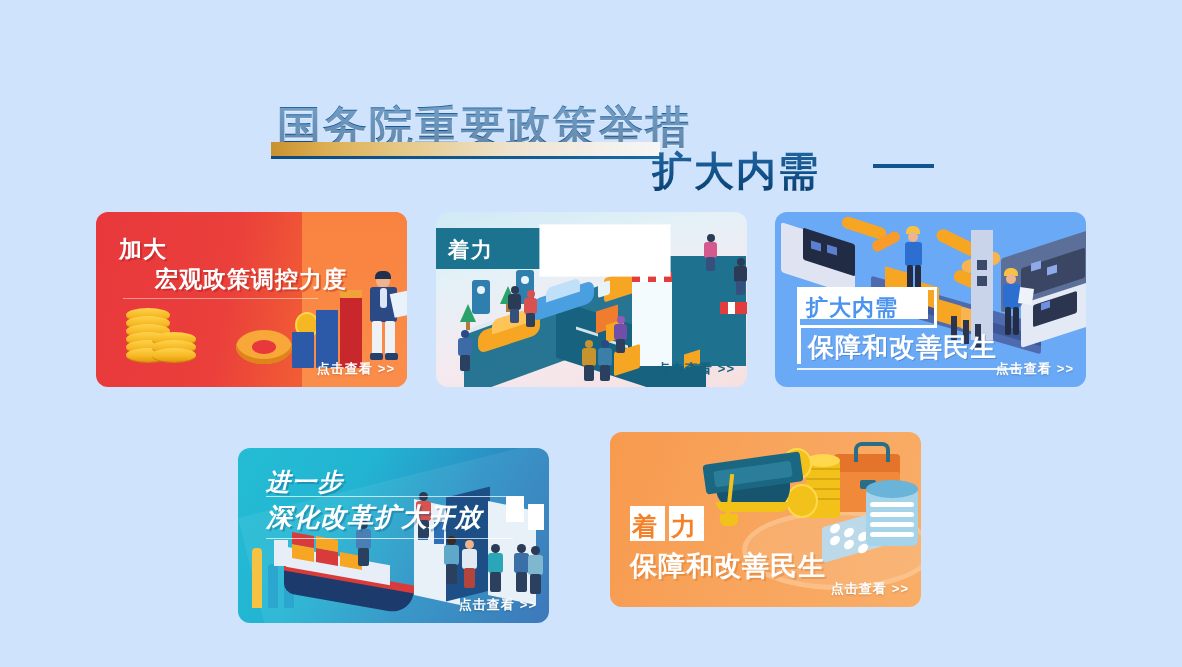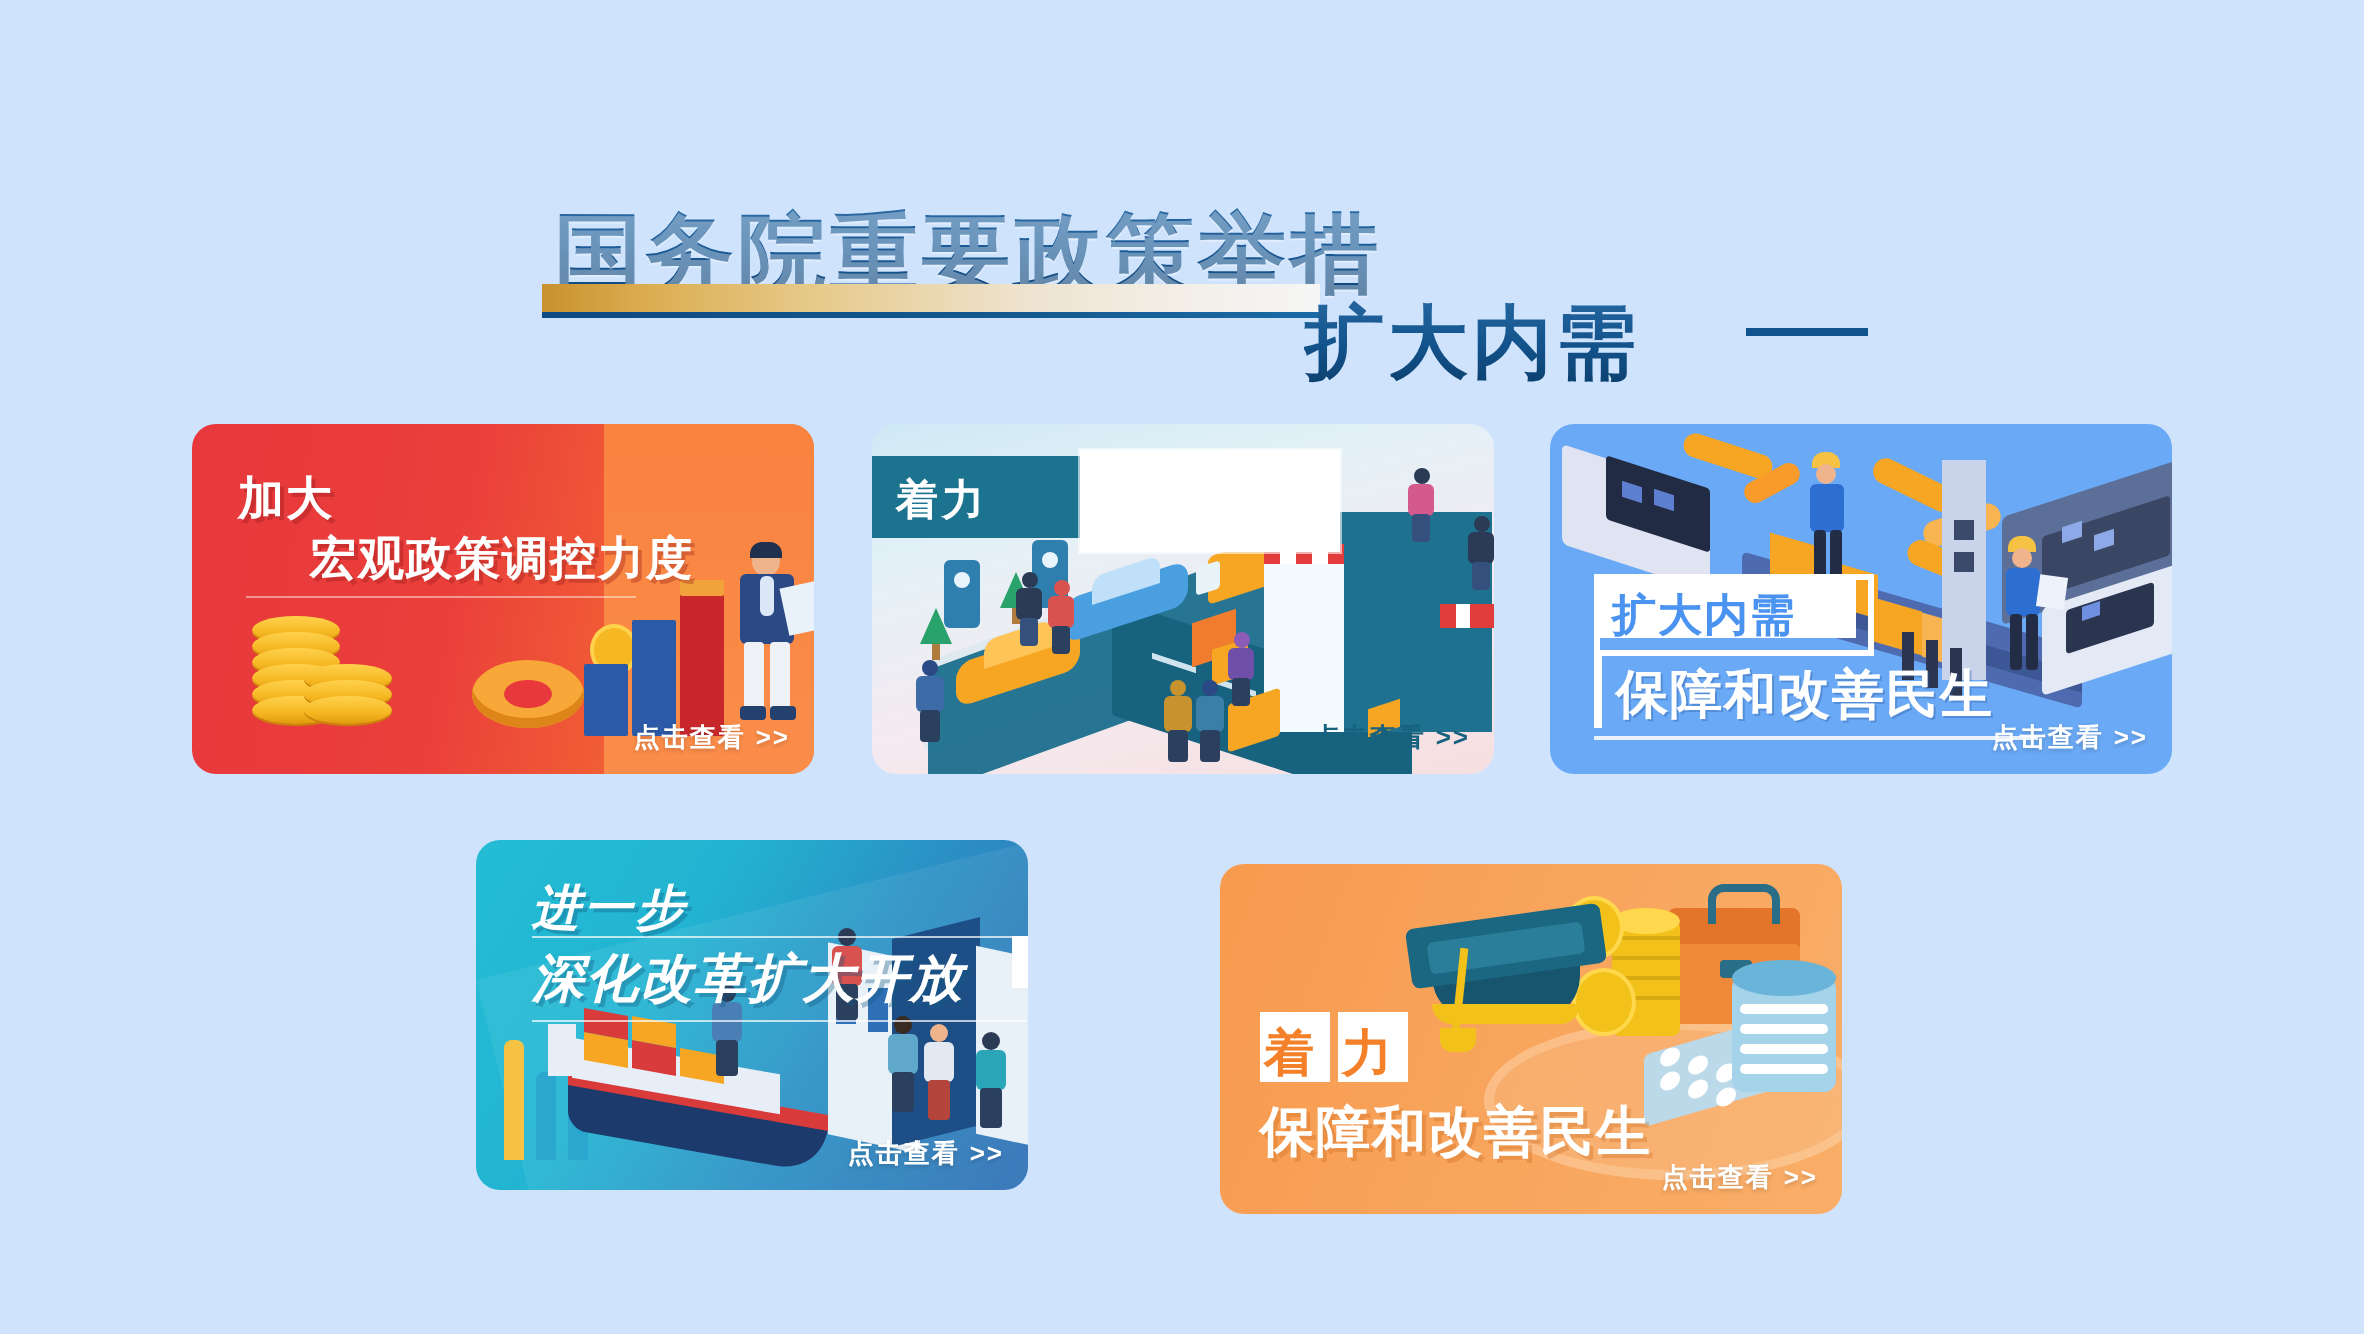--- a/index.html
+++ b/index.html
@@ -115,21 +115,21 @@
   #card3 .t1{left:31px;top:81px;font-size:22px;color:#4a93f0;letter-spacing:1px;z-index:7;
     text-shadow:0 0 0 #fff;}
   #card3 .t1-bg{position:absolute;left:25px;top:78px;width:128px;height:29px;background:#fff;z-index:6;}
   #card3 .lbar{position:absolute;left:22px;top:116px;width:4px;height:36px;background:#fff;z-index:6;}
   #card3 .t2{left:33px;top:118px;font-size:26px;color:#ffffff;letter-spacing:1px;z-index:7;
     text-shadow:1px 1px 0 rgba(40,90,160,.35);}
   #card3 .t2-rule{position:absolute;left:22px;top:156px;width:222px;height:2px;
     background:rgba(255,255,255,.85);z-index:6;}
 
   
-  #card4{left:238px;top:420px;width:276px;height:175px;
+  #card4{left:238px;top:448px;width:311px;height:175px;
     background:linear-gradient(120deg,#24bcd4 0%,#22b4d2 34%,#2b8fc4 64%,#2f6fb5 100%);}
   #card4 .t1{left:28px;top:18px;font-size:24px;color:#fff;letter-spacing:2px;
     font-style:italic;text-shadow:2px 2px 0 rgba(20,90,130,.35);}
   #card4 .t2{left:28px;top:52px;font-size:26px;color:#fff;letter-spacing:1px;
     font-style:italic;text-shadow:2px 2px 0 rgba(20,90,130,.35);}
   #card4 .r1{position:absolute;left:28px;top:48px;width:247px;height:1px;background:rgba(255,255,255,.7);z-index:6;}
   #card4 .r2{position:absolute;left:28px;top:90px;width:247px;height:1px;background:rgba(255,255,255,.7);z-index:6;}
 
   
   #card5{left:610px;top:432px;width:311px;height:175px;

